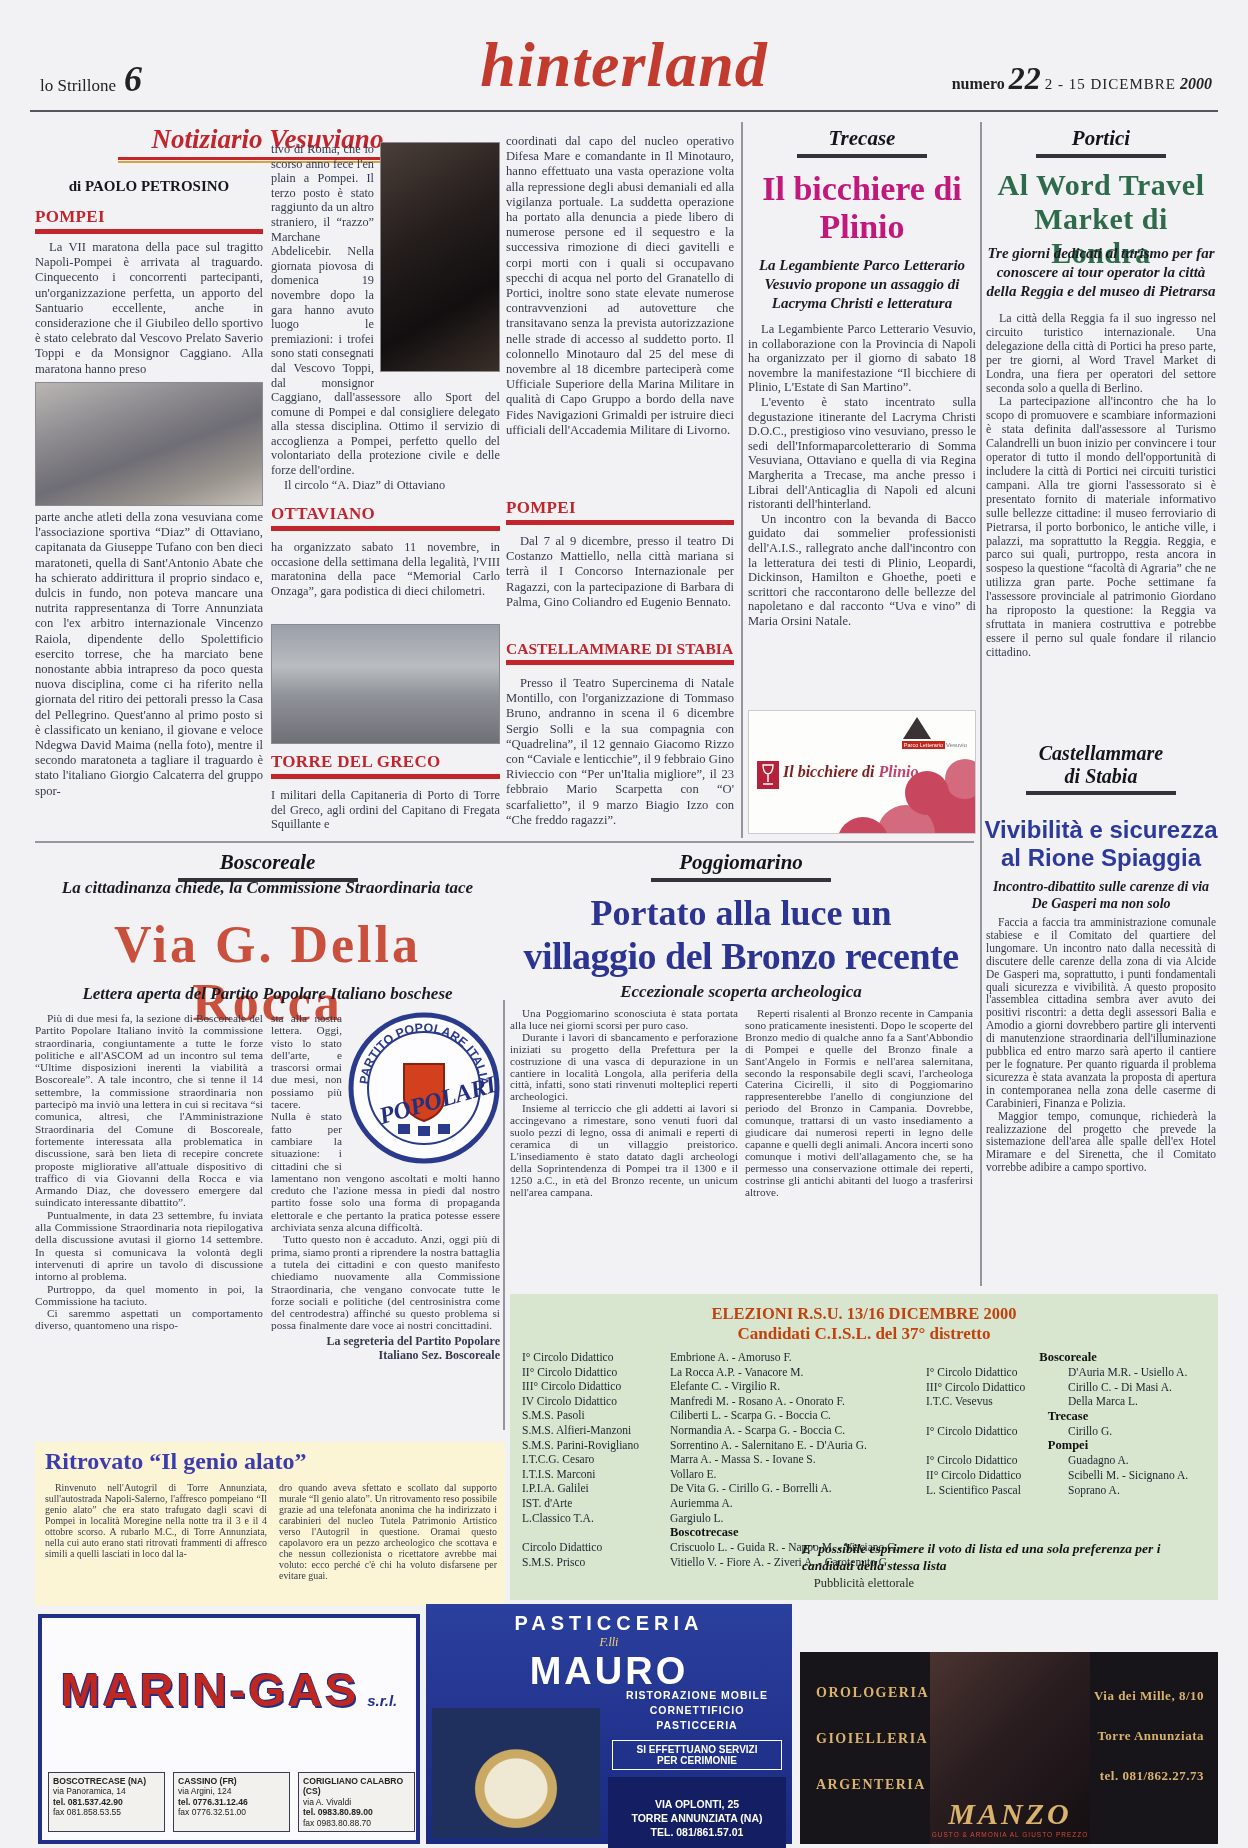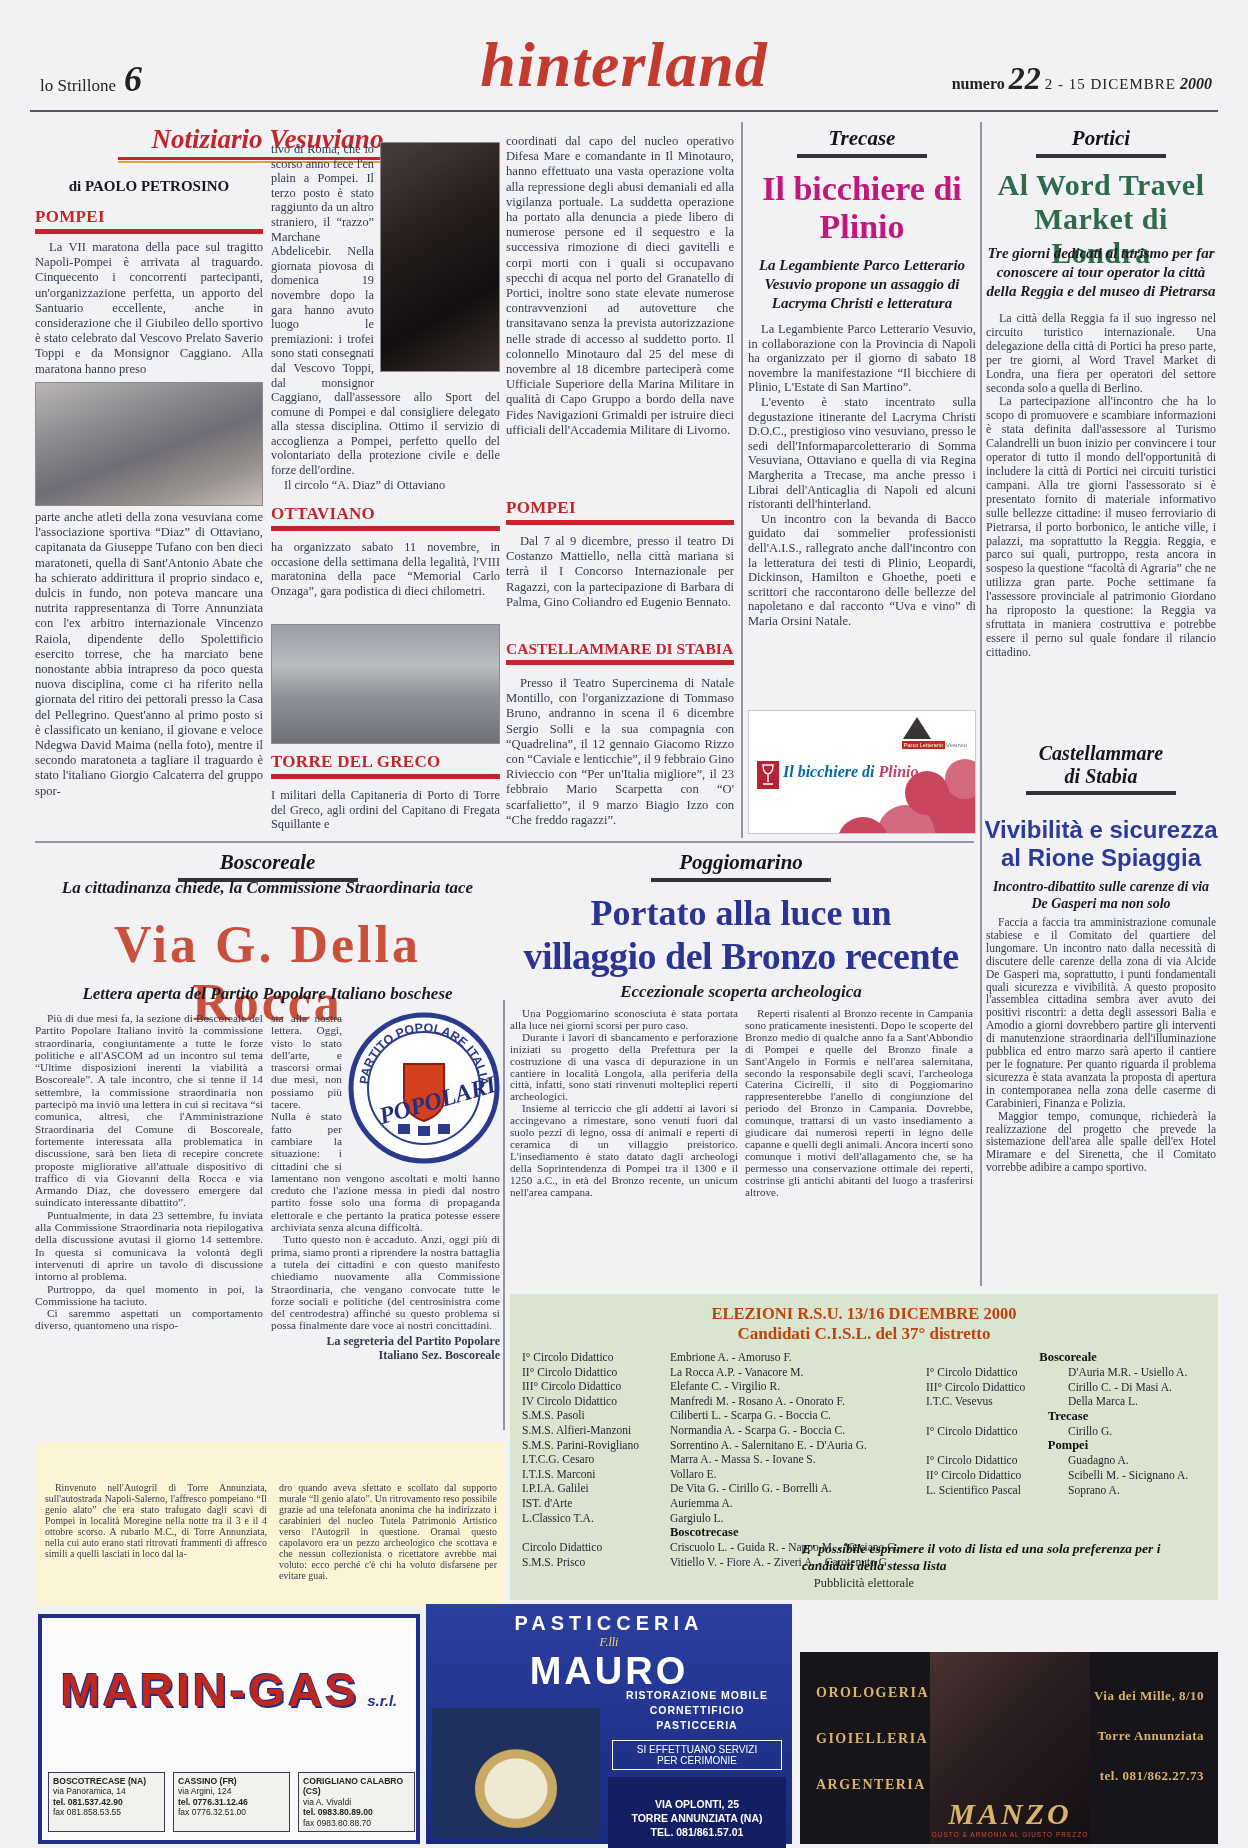--- a/index.html
+++ b/index.html
@@ -149,21 +149,21 @@
   </div>
   <div class="abs card" style="left:748px;top:710px;width:228px;height:124px">
     <div style="position:absolute;right:44px;top:6px;width:0;height:0;border-left:14px solid transparent;border-right:14px solid transparent;border-bottom:22px solid #3a3336"></div>
     <div style="position:absolute;right:30px;top:30px;background:#c0271f;color:#fff;font-size:5.5px;padding:1px 2px;font-family:'Liberation Sans',sans-serif">Parco Letterario</div>
     <div style="position:absolute;right:8px;top:31px;color:#77777f;font-size:6px;font-family:'Liberation Sans',sans-serif">Vesuvio</div>
     <div style="position:absolute;left:8px;top:50px;width:22px;height:28px;background:#b5223a">
       <svg width="22" height="28" viewBox="0 0 22 28">
           <path d="M6 4 h10 q0 8 -5 9 q-5 -1 -5 -9 z M11 13 v8 M6 23 h10" stroke="#fff" stroke-width="1.4" fill="none"></path>
         </svg>
     </div>
-    <div class="cardtitle"><span style="color:#0369a1">Il bicchiere di</span> <span>Plinio</span></div>
+    <div class="cardtitle"><span style="color:#7f1d1d">Il bicchiere di</span> <span>Plinio</span></div>
     <div class="grape" style="right:-18px;bottom:-24px;width:70px;height:70px"></div>
     <div class="grape lt" style="right:40px;bottom:-30px;width:58px;height:58px"></div>
     <div class="grape" style="right:86px;bottom:-36px;width:52px;height:52px"></div>
     <div class="grape lt" style="right:-10px;bottom:34px;width:40px;height:40px"></div>
     <div class="grape" style="right:26px;bottom:18px;width:44px;height:44px"></div>
   </div>
 
   <div class="abs" style="left:986px;top:126px;width:230px">
     <div class="sechead">Portici</div>
     <div class="secbar"></div>
@@ -333,20 +333,21 @@
       <div class="erow">
           <span class="s" style="width:142px">L. Scientifico Pascal</span>
           <span class="c">Soprano A.</span>
         </div>
     </div>
     <div class="abs" style="left:292px;top:246px;width:406px;font-weight:bold;font-style:italic;font-size:13.5px;line-height:17px;color:#141414">E' possibile esprimere il voto di lista ed una sola preferenza per i candidati della stessa lista</div>
     <div class="abs" style="left:0;top:282px;width:708px;text-align:center;font-size:12.5px;color:#2a2a2a">Pubblicità elettorale</div>
   </div>
 
   <div class="abs" style="left:35px;top:1442px;width:470px;height:164px;background:#fbf5d5">
+    <div style="padding:6px 0 0 10px;font-weight:bold;font-size:24px;color:#3c3cae">Ritrovato “Il genio alato”</div>
     <div class="abs clip" style="left:10px;top:40px;width:222px;height:118px;font-size:9.9px;line-height:11px;text-align:justify;color:#343a4c">
       <p style="text-indent:10px">Rinvenuto nell'Autogril di Torre Annunziata, sull'autostrada Napoli-Salerno, l'affresco pompeiano “Il genio alato” che era stato trafugato dagli scavi di Pompei in località Moregine nella notte tra il 3 e il 4 ottobre scorso. A rubarlo M.C., di Torre Annunziata, nella cui auto erano stati ritrovati frammenti di affresco simili a quelli lasciati in loco dal la-</p>
     </div>
     <div class="abs clip" style="left:244px;top:40px;width:218px;height:118px;font-size:9.9px;line-height:11px;text-align:justify;color:#343a4c">
       <p class="noind">dro quando aveva sfettato e scollato dal supporto murale “Il genio alato”. Un ritrovamento reso possibile grazie ad una telefonata anonima che ha indirizzato i carabinieri del nucleo Tutela Patrimonio Artistico verso l'Autogril in questione. Oramai questo capolavoro era un pezzo archeologico che scottava e che nessun collezionista o ricettatore avrebbe mai voluto: ecco perché c'è chi ha voluto disfarsene per evitare guai.</p>
     </div>
   </div>
 
   <div class="abs marin" style="left:38px;top:1614px;width:382px;height:230px">
     <div style="margin-top:44px" class="marname"><span>MARIN-GAS</span><span style="font-size:15px;letter-spacing:0;color:#1f2f8a;text-shadow:none;font-style:italic;margin-left:8px">s.r.l.</span></div>
@@ -374,21 +375,21 @@
 
   <div class="abs mauro" style="left:426px;top:1604px;width:366px;height:240px">
     <div style="padding-top:8px;font-size:20px;font-weight:bold;letter-spacing:5px;font-family:'Liberation Sans',sans-serif">PASTICCERIA</div>
     <div style="font-size:12px;font-style:italic;color:#ffd76a">F.lli</div>
     <div style="font-size:38px;font-weight:bold;letter-spacing:3px;font-family:'Liberation Sans',sans-serif">MAURO</div>
     <div class="abs" style="left:6px;bottom:6px;width:168px;height:130px;background:radial-gradient(ellipse at 50% 62%,#efe8d2 0 26%,#c9a964 27% 34%,#20305e 35%),linear-gradient(#1a2550,#0e1530)"></div>
     <div class="abs" style="left:182px;bottom:6px;width:178px;height:150px;font-family:'Liberation Sans',sans-serif">
       <div style="font-size:10.5px;font-weight:bold;line-height:15px;letter-spacing:1px">RISTORAZIONE MOBILE</div>
       <div style="font-size:10.5px;font-weight:bold;line-height:15px;letter-spacing:1px">CORNETTIFICIO</div>
       <div style="font-size:10.5px;font-weight:bold;line-height:15px;letter-spacing:1px">PASTICCERIA</div>
-      <div style="border:1.5px solid #fff;margin:7px 4px;padding:3px 18px;font-size:10px;font-weight:normal">SI EFFETTUANO SERVIZI PER CERIMONIE</div>
+      <div style="border:1.5px solid #fff;margin:7px 4px;padding:3px 18px;font-size:10px;font-weight:bold">SI EFFETTUANO SERVIZI PER CERIMONIE</div>
       <div style="background:#141e63;padding:20px 0;font-size:10.5px;font-weight:bold;line-height:14px">
         <span>VIA OPLONTI, 25</span><br>
         <span>TORRE ANNUNZIATA (NA)</span><br>
         <span>TEL. 081/861.57.01</span>
       </div>
     </div>
   </div>
 
   <div class="abs manzo" style="left:800px;top:1652px;width:418px;height:192px">
     <div class="abs" style="left:130px;top:0;width:160px;height:192px;background:linear-gradient(135deg,#4a3430 0%,#2a1d20 45%,#140f12 100%)"></div>

